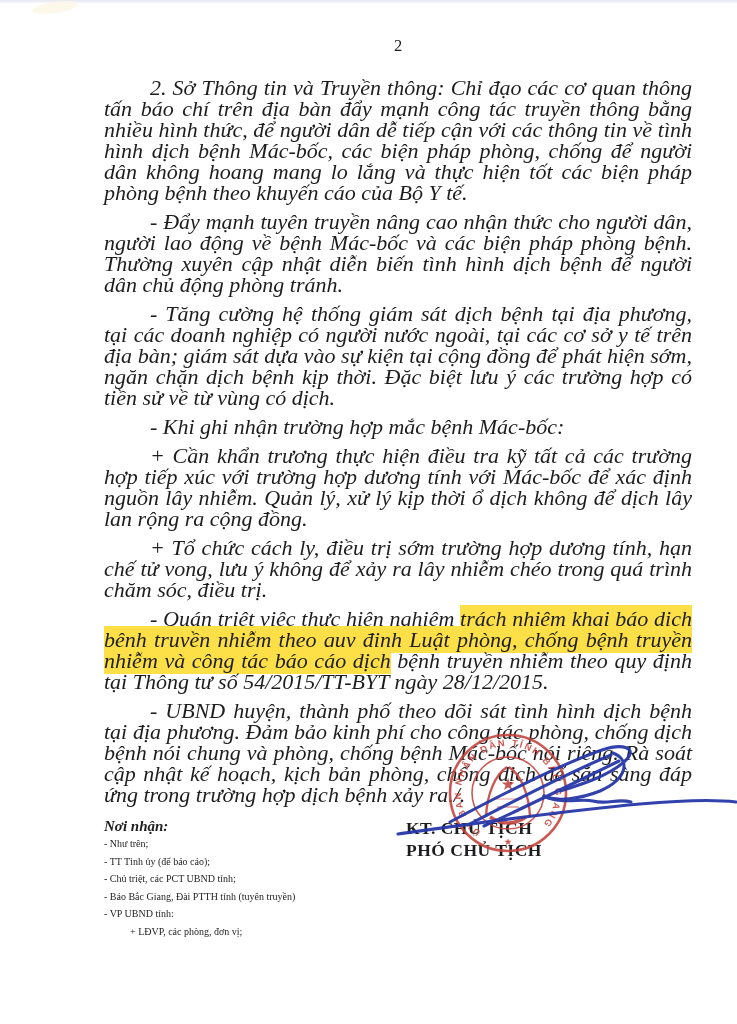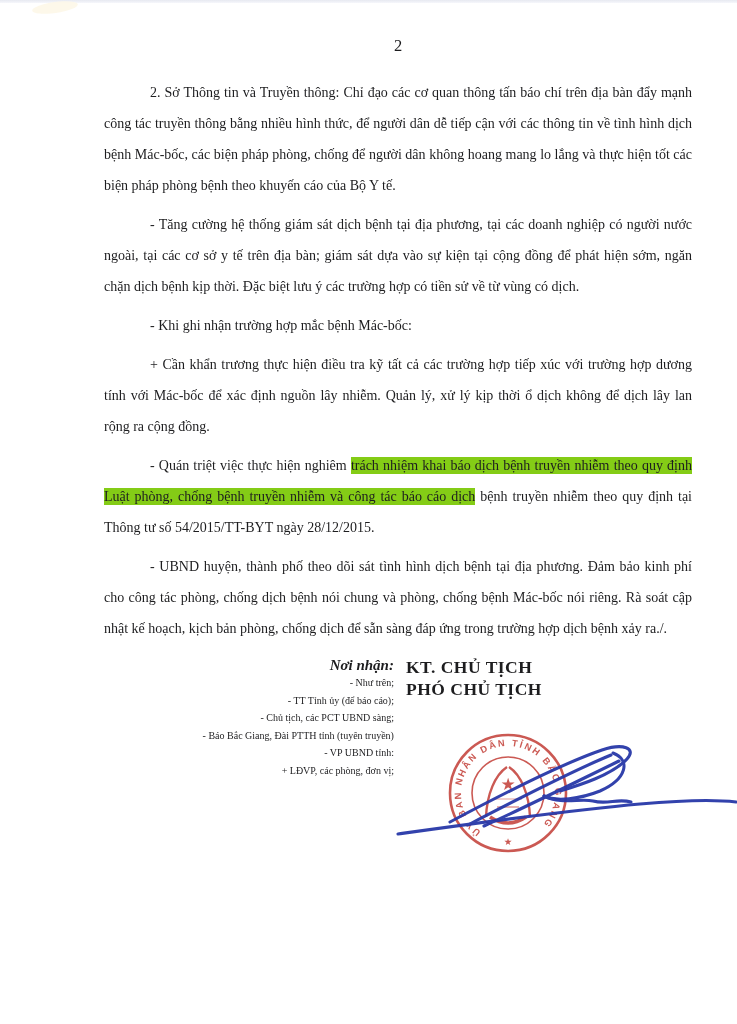--- a/index.html
+++ b/index.html
@@ -21,34 +21,35 @@
     transform:rotate(-8deg);opacity:.9;
   }
   .content{
     position:absolute;left:104px;top:36px;width:588px;
   }
   .page-number{
     text-align:center;font-size:16.5px;margin-bottom:21px;
   }
   .body-text p{
     margin:0 0 8px 0;
-    font-size:14px;line-height:31px;
+    font-size:22px;line-height:21px;
     text-align:justify;
     text-indent:46px;
+    font-style:italic;
   }
   .body-text p:last-child{margin-bottom:12px;}
   mark.hl{
-    background:#84cc16;
+    background:#fde047;
     color:inherit;
     padding:1px 0;
   }
   .footer{
     display:flex;align-items:flex-start;margin-top:5px;
   }
-  .recipients{width:296px;text-align:right;}
+  .recipients{width:296px;}
   .recipients-heading{
     font-size:15px;font-weight:bold;font-style:italic;
     line-height:18px;
   }
   .recipient-item{
     font-size:10px;line-height:17.6px;white-space:nowrap;
   }
   .recipient-item.indent{padding-left:26px;}
   .sign-block{
     width:292px;text-align:left;padding-left:12px;box-sizing:content-box;
@@ -70,33 +71,35 @@
 
 <div class="page">
   <div class="scan-edge"></div>
   <div class="scan-artifact"></div>
 
   <div class="content">
     <div class="page-number">2</div>
 
     <div class="body-text">
       <p>2. Sở Thông tin và Truyền thông: Chỉ đạo các cơ quan thông tấn báo chí trên địa bàn đẩy mạnh công tác truyền thông bằng nhiều hình thức, để người dân dễ tiếp cận với các thông tin về tình hình dịch bệnh Mác-bốc, các biện pháp phòng, chống để người dân không hoang mang lo lắng và thực hiện tốt các biện pháp phòng bệnh theo khuyến cáo của Bộ Y tế.</p>
+      <p>- Đẩy mạnh tuyên truyền nâng cao nhận thức cho người dân, người lao động về bệnh Mác-bốc và các biện pháp phòng bệnh. Thường xuyên cập nhật diễn biến tình hình dịch bệnh để người dân chủ động phòng tránh.</p>
       <p>- Tăng cường hệ thống giám sát dịch bệnh tại địa phương, tại các doanh nghiệp có người nước ngoài, tại các cơ sở y tế trên địa bàn; giám sát dựa vào sự kiện tại cộng đồng để phát hiện sớm, ngăn chặn dịch bệnh kịp thời. Đặc biệt lưu ý các trường hợp có tiền sử về từ vùng có dịch.</p>
       <p>- Khi ghi nhận trường hợp mắc bệnh Mác-bốc:</p>
       <p>+ Cần khẩn trương thực hiện điều tra kỹ tất cả các trường hợp tiếp xúc với trường hợp dương tính với Mác-bốc để xác định nguồn lây nhiễm. Quản lý, xử lý kịp thời ổ dịch không để dịch lây lan rộng ra cộng đồng.</p>
+      <p>+ Tổ chức cách ly, điều trị sớm trường hợp dương tính, hạn chế tử vong, lưu ý không để xảy ra lây nhiễm chéo trong quá trình chăm sóc, điều trị.</p>
       <p><span>- Quán triệt việc thực hiện nghiêm </span><mark class="hl">trách nhiệm khai báo dịch bệnh truyền nhiễm theo quy định Luật phòng, chống bệnh truyền nhiễm và công tác báo cáo dịch</mark><span> bệnh truyền nhiễm theo quy định tại Thông tư số 54/2015/TT-BYT ngày 28/12/2015.</span></p>
       <p>- UBND huyện, thành phố theo dõi sát tình hình dịch bệnh tại địa phương. Đảm bảo kinh phí cho công tác phòng, chống dịch bệnh nói chung và phòng, chống bệnh Mác-bốc nói riêng. Rà soát cập nhật kế hoạch, kịch bản phòng, chống dịch để sẵn sàng đáp ứng trong trường hợp dịch bệnh xảy ra./.</p>
     </div>
 
     <div class="footer">
       <div class="recipients">
         <div class="recipients-heading">Nơi nhận:</div>
         <div class="recipient-item">- Như trên;</div>
         <div class="recipient-item">- TT Tỉnh ủy (để báo cáo);</div>
-        <div class="recipient-item">- Chủ tịch, các PCT UBND sàng;</div>
+        <div class="recipient-item">- Chủ triệt, các PCT UBND tỉnh;</div>
         <div class="recipient-item">- Báo Bắc Giang, Đài PTTH tỉnh (tuyên truyền)</div>
         <div class="recipient-item">- VP UBND tỉnh:</div>
         <div class="recipient-item indent">+ LĐVP, các phòng, đơn vị;</div>
       </div>
 
       <div class="sign-block">
         <div class="sign-title">KT. CHỦ TỊCH</div>
         <div class="sign-title">PHÓ CHỦ TỊCH</div>
       </div>
     </div>

